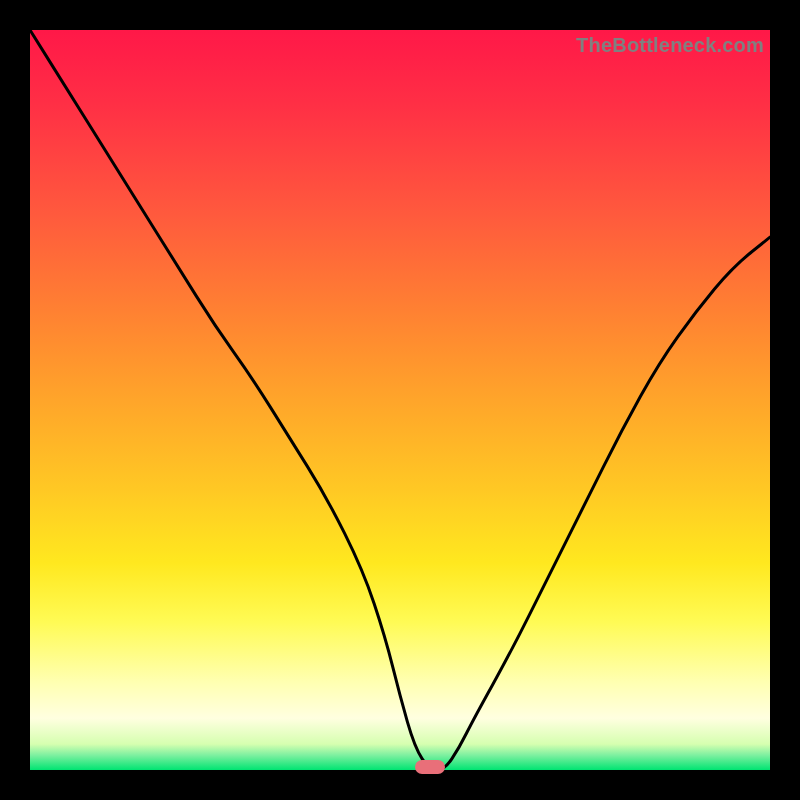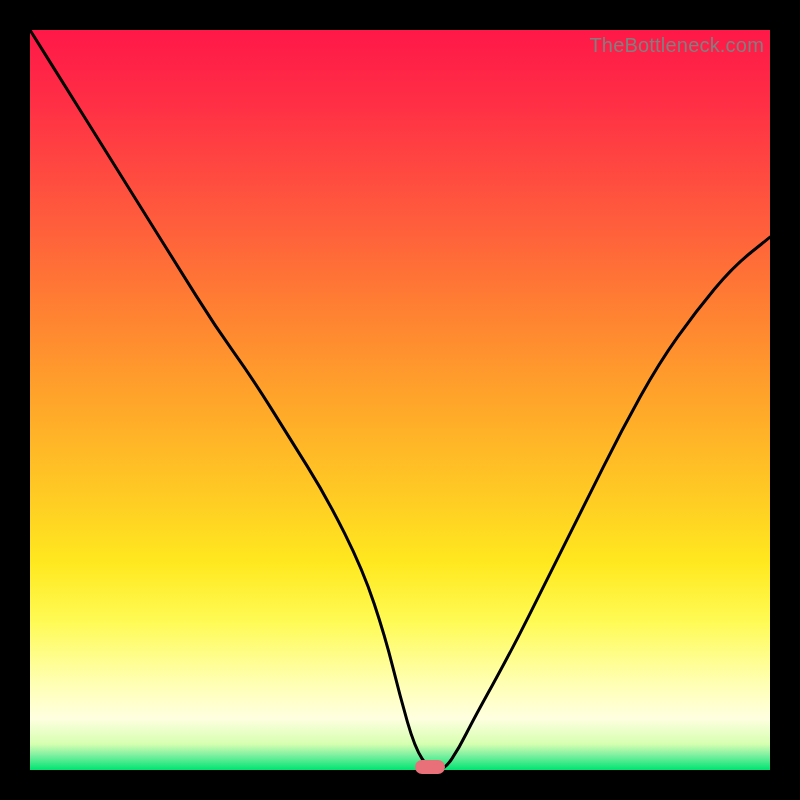--- a/index.html
+++ b/index.html
@@ -40,21 +40,21 @@
       #7df0a0 98%,
       #00e472 100%
     );
   }
   .watermark {
     position: absolute;
     top: 4px;
     right: 6px;
     color: #808080;
     font-size: 20px;
-    font-weight: 400;
+    font-weight: 700;
     letter-spacing: 0.2px;
     user-select: none;
   }
   svg.curve {
     position: absolute;
     left: 0;
     top: 0;
     width: 740px;
     height: 740px;
     overflow: visible;

